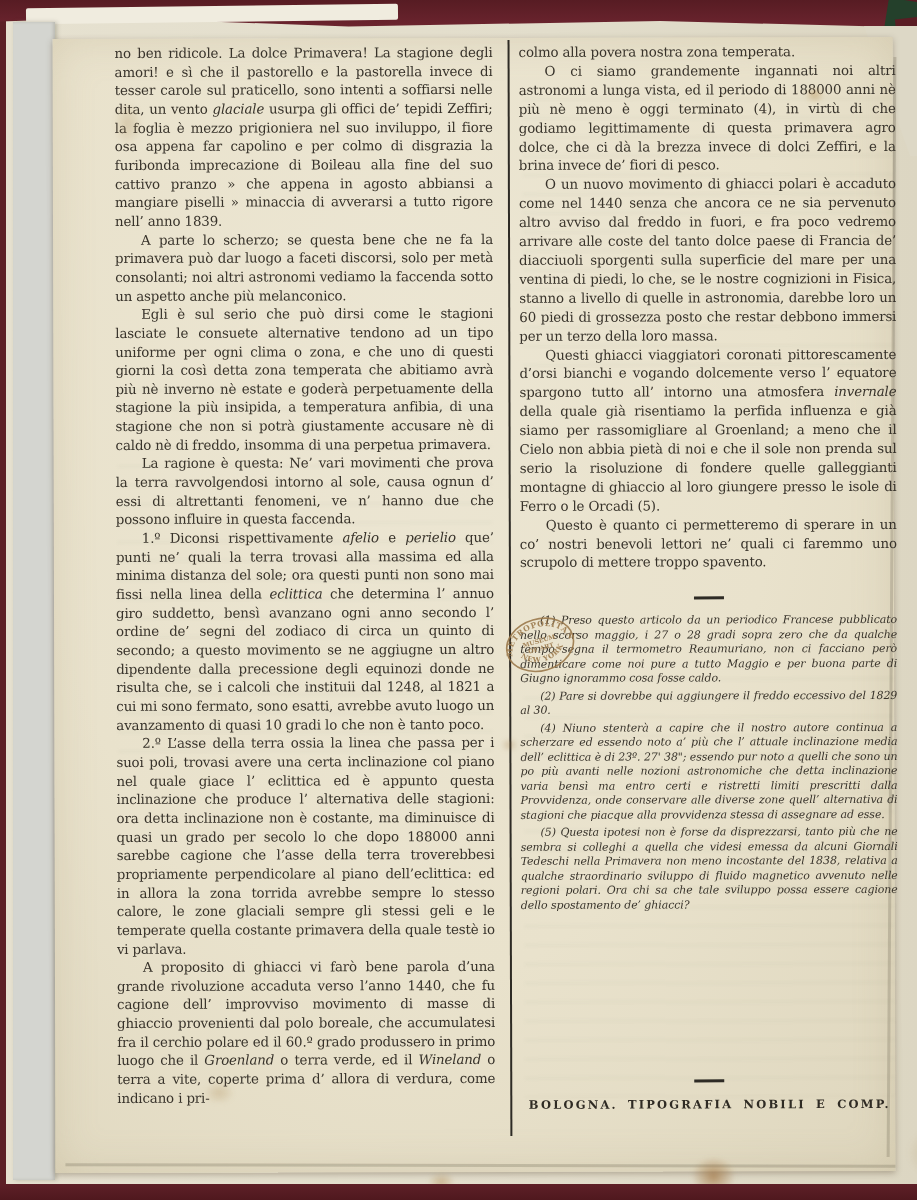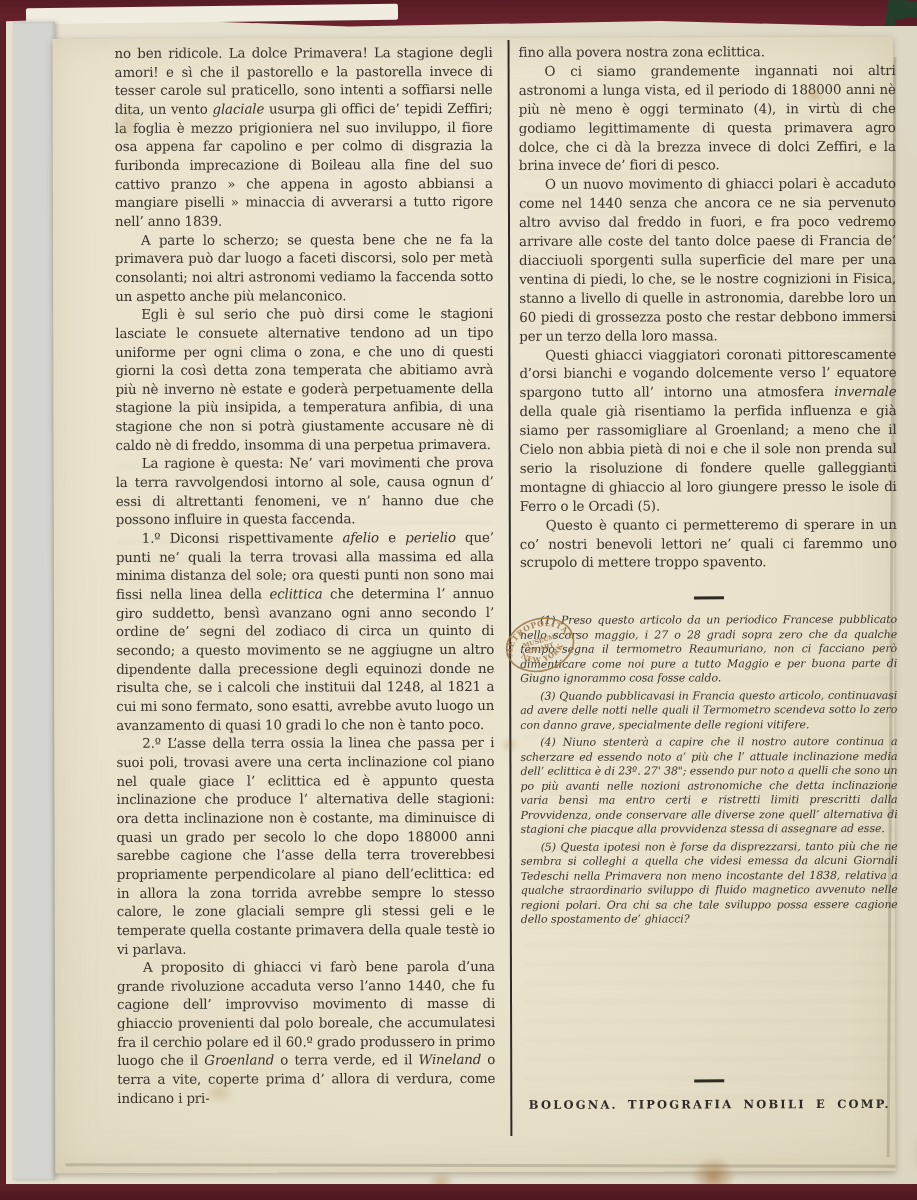--- a/index.html
+++ b/index.html
@@ -92,30 +92,30 @@
       <p class="cont">no ben ridicole. La dolce Primavera! La stagione degli amori! e sì che il pastorello e la pastorella invece di tesser carole sul praticello, sono intenti a soffiarsi nelle dita, un vento <i>glaciale</i> usurpa gli offici de’ tepidi Zeffiri; la foglia è mezzo prigioniera nel suo inviluppo, il fiore osa appena far capolino e per colmo di disgrazia la furibonda imprecazione di Boileau alla fine del suo cattivo pranzo » che appena in agosto abbiansi a mangiare piselli » minaccia di avverarsi a tutto rigore nell’ anno 1839.</p>
       <p>A parte lo scherzo; se questa bene che ne fa la primavera può dar luogo a faceti discorsi, solo per metà consolanti; noi altri astronomi vediamo la faccenda sotto un aspetto anche più melanconico.</p>
       <p>Egli è sul serio che può dirsi come le stagioni lasciate le consuete alternative tendono ad un tipo uniforme per ogni clima o zona, e che uno di questi giorni la così detta zona temperata che abitiamo avrà più nè inverno nè estate e goderà perpetuamente della stagione la più insipida, a temperatura anfibia, di una stagione che non si potrà giustamente accusare nè di caldo nè di freddo, insomma di una perpetua primavera.</p>
       <p>La ragione è questa: Ne’ vari movimenti che prova la terra ravvolgendosi intorno al sole, causa ognun d’ essi di altrettanti fenomeni, ve n’ hanno due che possono influire in questa faccenda.</p>
       <p>1.º Diconsi rispettivamente <i>afelio</i> e <i>perielio</i> que’ punti ne’ quali la terra trovasi alla massima ed alla minima distanza del sole; ora questi punti non sono mai fissi nella linea della <i>eclittica</i> che determina l’ annuo giro suddetto, bensì avanzano ogni anno secondo l’ ordine de’ segni del zodiaco di circa un quinto di secondo; a questo movimento se ne aggiugne un altro dipendente dalla precessione degli equinozi donde ne risulta che, se i calcoli che instituii dal 1248, al 1821 a cui mi sono fermato, sono esatti, avrebbe avuto luogo un avanzamento di quasi 10 gradi lo che non è tanto poco.</p>
       <p>2.º L’asse della terra ossia la linea che passa per i suoi poli, trovasi avere una certa inclinazione col piano nel quale giace l’ eclittica ed è appunto questa inclinazione che produce l’ alternativa delle stagioni: ora detta inclinazione non è costante, ma diminuisce di quasi un grado per secolo lo che dopo 188000 anni sarebbe cagione che l’asse della terra troverebbesi propriamente perpendicolare al piano dell’eclittica: ed in allora la zona torrida avrebbe sempre lo stesso calore, le zone glaciali sempre gli stessi geli e le temperate quella costante primavera della quale testè io vi parlava.</p>
       <p>A proposito di ghiacci vi farò bene parola d’una grande rivoluzione accaduta verso l’anno 1440, che fu cagione dell’ improvviso movimento di masse di ghiaccio provenienti dal polo boreale, che accumulatesi fra il cerchio polare ed il 60.º grado produssero in primo luogo che il <i>Groenland</i> o terra verde, ed il <i>Wineland</i> o terra a vite, coperte prima d’ allora di verdura, come indicano i pri-</p>
     </div>
 
     <div class="col col-right">
-      <p class="cont">fino alla povera nostra zona eclittica.</p>
+      <p class="cont">colmo alla povera nostra zona temperata.</p>
       <p>O ci siamo grandemente ingannati noi altri astronomi a lunga vista, ed il periodo di 188000 anni nè più nè meno è oggi terminato (4), in virtù di che godiamo legittimamente di questa primavera agro dolce, che ci dà la brezza invece di dolci Zeffiri, e la brina invece de’ fiori di pesco.</p>
       <p>O un nuovo movimento di ghiacci polari è accaduto come nel 1440 senza che ancora ce ne sia pervenuto altro avviso dal freddo in fuori, e fra poco vedremo arrivare alle coste del tanto dolce paese di Francia de’ diacciuoli sporgenti sulla superficie del mare per una ventina di piedi, lo che, se le nostre cognizioni in Fisica, stanno a livello di quelle in astronomia, darebbe loro un 60 piedi di grossezza posto che restar debbono immersi per un terzo della loro massa.</p>
       <p>Questi ghiacci viaggiatori coronati pittorescamente d’orsi bianchi e vogando dolcemente verso l’ equatore spargono tutto all’ intorno una atmosfera <i>invernale</i> della quale già risentiamo la perfida influenza e già siamo per rassomigliare al Groenland; a meno che il Cielo non abbia pietà di noi e che il sole non prenda sul serio la risoluzione di fondere quelle galleggianti montagne di ghiaccio al loro giungere presso le isole di Ferro o le Orcadi (5).</p>
       <p>Questo è quanto ci permetteremo di sperare in un co’ nostri benevoli lettori ne’ quali ci faremmo uno scrupolo di mettere troppo spavento.</p>
 
       <div class="rule"></div>
 
       <p class="footnote">(1) Preso questo articolo da un periodico Francese pubblicato nello scorso maggio, i 27 o 28 gradi sopra zero che da qualche tempo segna il termometro Reaumuriano, non ci facciano però dimenticare come noi pure a tutto Maggio e per buona parte di Giugno ignorammo cosa fosse caldo.</p>
-      <p class="footnote">(3) Quando pubblicavasi in Francia questo articolo, continuavasi ad avere delle notti nelle quali il Termometro scendeva sotto lo zero con danno grave, specialmente delle regioni vitifere.</p>
+      <p class="footnote">(2) Pare si dovrebbe qui aggiungere il freddo eccessivo del 1829 al 30.</p>
       <p class="footnote">(4) Niuno stenterà a capire che il nostro autore continua a scherzare ed essendo noto a’ più che l’ attuale inclinazione media dell’ eclittica è di 23º. 27' 38"; essendo pur noto a quelli che sono un po più avanti nelle nozioni astronomiche che detta inclinazione varia bensì ma entro certi e ristretti limiti prescritti dalla Provvidenza, onde conservare alle diverse zone quell’ alternativa di stagioni che piacque alla provvidenza stessa di assegnare ad esse.</p>
       <p class="footnote">(5) Questa ipotesi non è forse da disprezzarsi, tanto più che ne sembra si colleghi a quella che videsi emessa da alcuni Giornali Tedeschi nella Primavera non meno incostante del 1838, relativa a qualche straordinario sviluppo di fluido magnetico avvenuto nelle regioni polari. Ora chi sa che tale sviluppo possa essere cagione dello spostamento de’ ghiacci?</p>
 
       <div class="imprint-rule"></div>
       <div class="imprint">BOLOGNA. TIPOGRAFIA NOBILI E COMP.</div>
     </div>
 
     <svg class="stamp" viewBox="0 0 120 92">
       <ellipse cx="60" cy="46" rx="55" ry="42" fill="none" stroke="#9a7749" stroke-width="2.6"></ellipse>
       <path id="stArcT" d="M 12,54 A 48,37 0 0 1 108,54" fill="none"></path>

